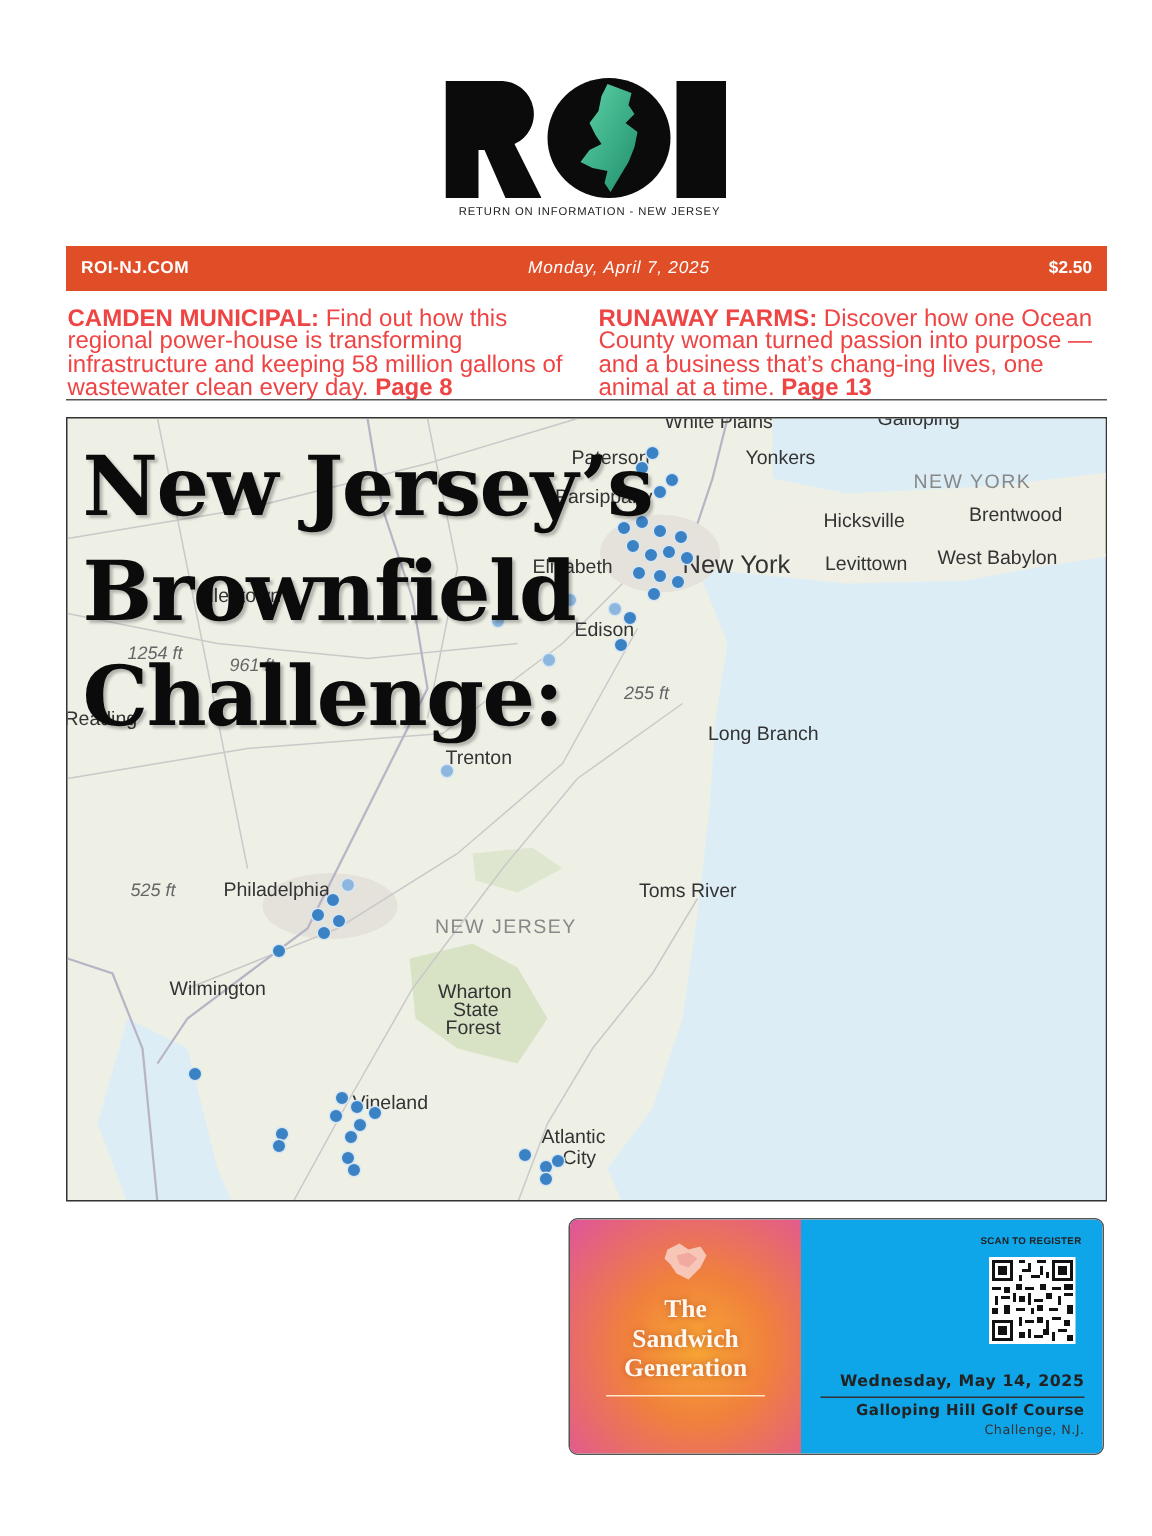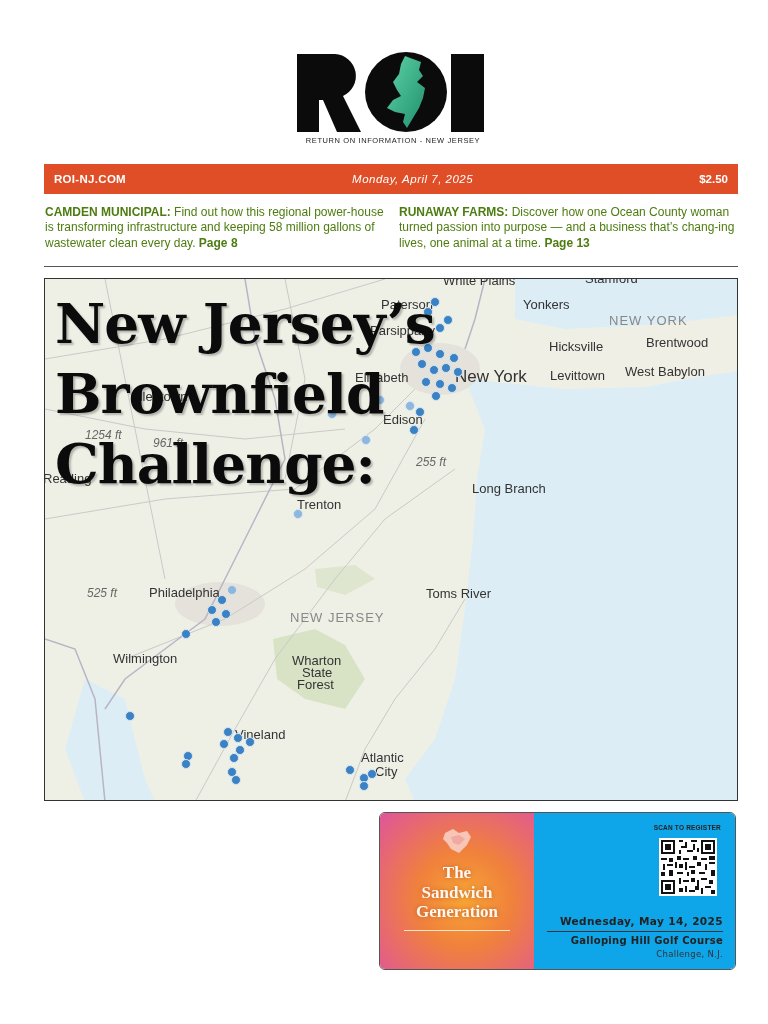--- a/index.html
+++ b/index.html
@@ -13,21 +13,21 @@
   .logo-I { position: absolute; left: 154px; top: 2px; width: 33px; height: 78px; background: #0b0b0b; }
   .logo-tagline { position: absolute; left: 297px; top: 136px; width: 192px; text-align: center; font-size: 7.5px; letter-spacing: 0.6px; color: #222; }
 
   
   .banner { position: absolute; left: 44px; top: 164px; width: 694px; height: 30px; background: #e04e27; color: #fff; display: flex; align-items: center; justify-content: space-between; padding: 0 10px; font-size: 11.5px; }
   .banner .site { font-weight: bold; letter-spacing: 0.3px; }
   .banner .date { font-style: italic; letter-spacing: 0.5px; }
   .banner .price { font-weight: bold; }
 
   
-  .teaser { position: absolute; top: 205px; width: 340px; font-size: 12px; line-height: 15.3px; color: #4d7c0f; }
+  .teaser { position: absolute; top: 205px; width: 340px; font-size: 16px; line-height: 15.3px; color: #ef4444; }
   .teaser.left { left: 45px; }
   .teaser.right { left: 399px; }
   .teaser b { font-weight: bold; }
   .rule { position: absolute; left: 44px; top: 266px; width: 694px; height: 1px; background: #555; }
 
   
   .map { position: absolute; left: 44px; top: 278px; width: 694px; height: 523px; border: 1px solid #333; overflow: hidden; background: #eef0e6; }
   .map svg.bg { position: absolute; left: 0; top: 0; }
   .maplabel { position: absolute; font-size: 13px; color: #333; white-space: nowrap; }
   .maplabel.light { color: #888; font-size: 13px; letter-spacing: 1px; }
@@ -121,22 +121,22 @@
     </g>
     <g stroke="#b8b4c6" stroke-width="1.5" fill="none">
       <path d="M200 0 L210 60 L230 120 L240 180 L210 240 L180 300 L160 340 L120 370 L80 400 L60 430"></path>
       <path d="M0 360 L30 370 L50 420 L60 523"></path>
       <path d="M440 0 L430 40 L420 70"></path>
     </g>
   </svg>
 
   <div id="map-labels">
       <div class="maplabel" style="left: 398px; top: -6px;">White Plains</div>
-      <div class="maplabel" style="left: 540px; top: -8px;">Stamford</div>
-      <div class="maplabel" style="left: 452px; top: 18px; margin-left: 26px;">Yonkers</div>
+      <div class="maplabel" style="left: 540px; top: -8px;">Galloping</div>
+      <div class="maplabel" style="left: 452px; top: 18px;">Yonkers</div>
       <div class="maplabel light" style="left: 564px; top: 34px;">NEW YORK</div>
       <div class="maplabel" style="left: 336px; top: 18px;">Paterson</div>
       <div class="maplabel" style="left: 325px; top: 44px;">Parsippany</div>
       <div class="maplabel" style="left: 504px; top: 60px;">Hicksville</div>
       <div class="maplabel" style="left: 601px; top: 56px;">Brentwood</div>
       <div class="maplabel" style="left: 310px; top: 91px;">Elizabeth</div>
       <div class="maplabel big" style="left: 410px; top: 88px;">New York</div>
       <div class="maplabel" style="left: 505px; top: 89px;">Levittown</div>
       <div class="maplabel" style="left: 580px; top: 85px;">West Babylon</div>
       <div class="maplabel" style="left: 86px; top: 110px;">Allentown</div>

